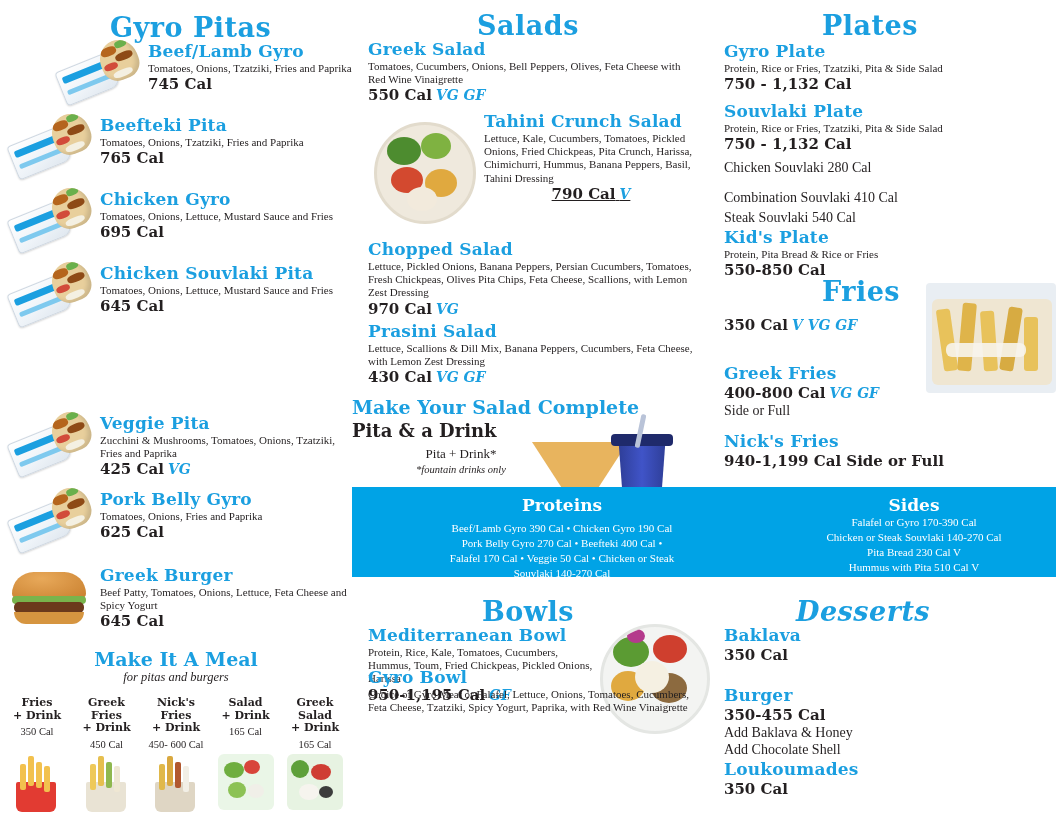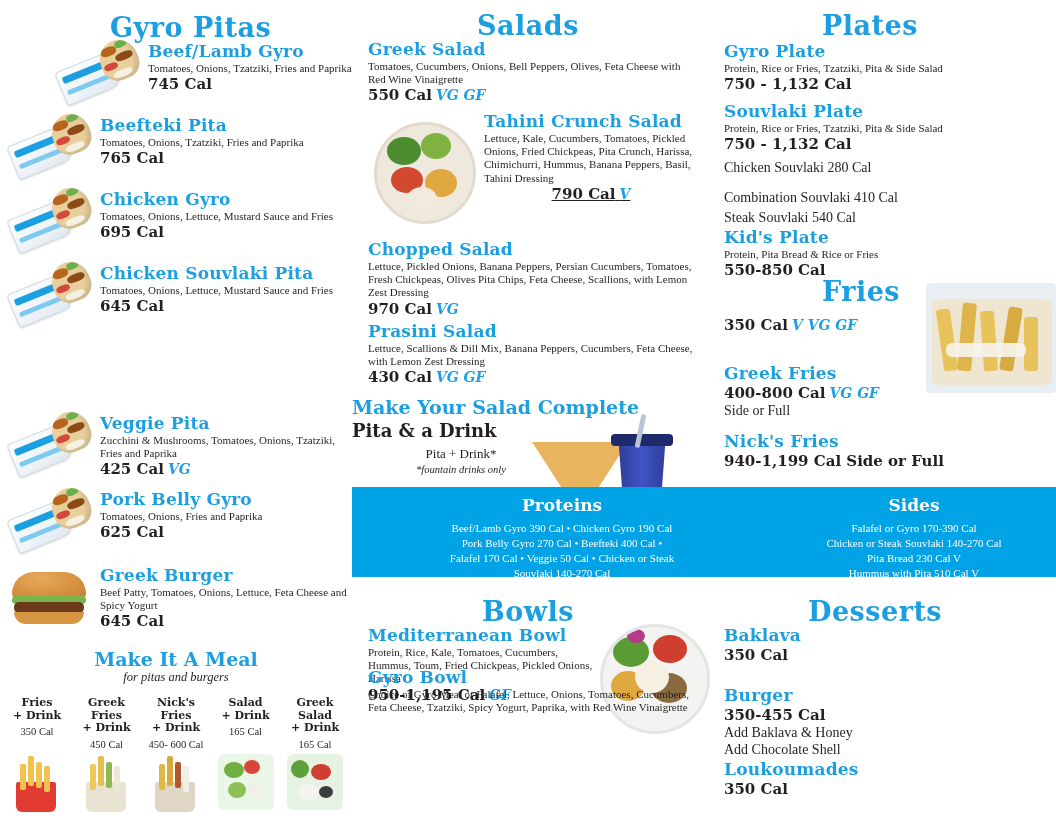--- a/index.html
+++ b/index.html
@@ -524,21 +524,21 @@
       <span class="tag inline">VG GF</span>
     </div>
     <div class="item-desc" style="font-size:14px;">Side or Full</div>
   </div>
 
   <div style="position:absolute;left:20px;top:432px;width:280px;">
     <div class="item-name">Nick's Fries</div>
     <div class="cal">940-1,199 Cal Side or Full</div>
   </div>
 
-  <div class="section-title" style="position:absolute;left:104px;top:598px;">Desserts</div>
+  <div class="section-title" style="position:absolute;left:92px;top:598px;font-style:italic;">Desserts</div>
 
   <div style="position:absolute;left:20px;top:626px;width:200px;">
     <div class="item-name">Baklava</div>
     <div class="cal">350 Cal</div>
   </div>
 
   <div style="position:absolute;left:20px;top:686px;width:200px;">
     <div class="item-name">Burger</div>
     <div class="cal">350-455 Cal</div>
     <div class="item-desc" style="font-size:14px;">Add Baklava &amp; Honey</div>
@@ -558,21 +558,21 @@
     <div style="margin-top:6px;">
       <div class="band-text">Beef/Lamb Gyro 390 Cal • Chicken Gyro 190 Cal</div>
       <div class="band-text">Pork Belly Gyro 270 Cal • Beefteki 400 Cal •</div>
       <div class="band-text">Falafel 170 Cal • Veggie 50 Cal • Chicken or Steak</div>
       <div class="band-text">Souvlaki 140-270 Cal</div>
     </div>
   </div>
 
   <div style="position:absolute;left:420px;top:8px;width:284px;">
     <div class="band-head">Sides</div>
-    <div style="margin-top:6px;">
+    <div style="">
       <div class="band-text">Falafel or Gyro 170-390 Cal</div>
       <div class="band-text">Chicken or Steak Souvlaki 140-270 Cal</div>
       <div class="band-text">Pita Bread 230 Cal  V</div>
       <div class="band-text">Hummus with Pita 510 Cal  V</div>
       <div class="band-text">Side Greek Salad 195 Cal</div>
     </div>
   </div>
 </div>
 
 </body></html>

